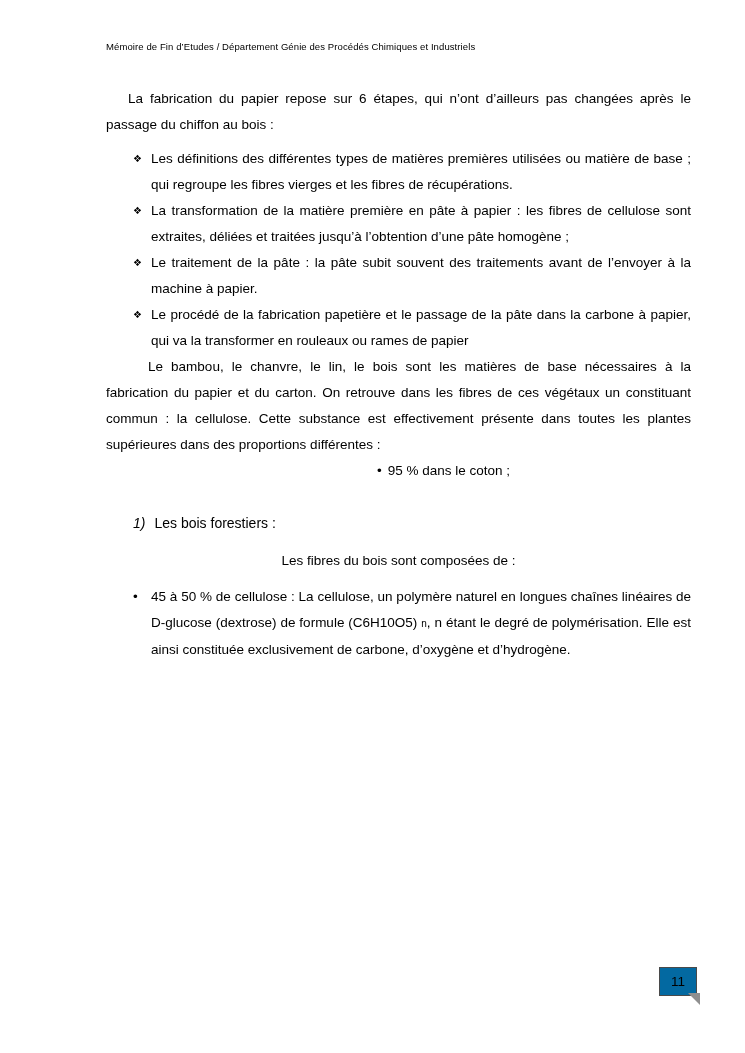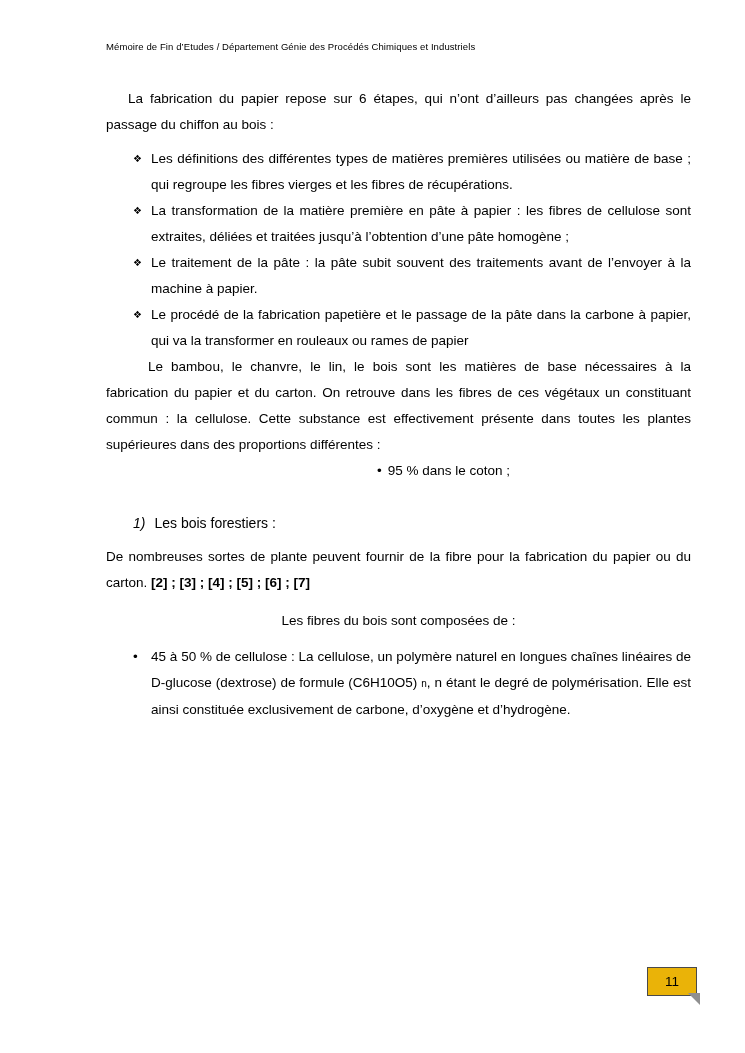--- a/index.html
+++ b/index.html
@@ -76,24 +76,24 @@
   .wood-list { margin-top: 10px; }
   .wood-item { display: flex; margin-left: 27px; }
   .wood-item .marker { flex: none; width: 18px; line-height: 26px; }
   .wood-item .wood-text { flex: 1; text-align: justify; }
   .subscript { font-size: 10px; }
 
   .pagebox {
     position: absolute;
     right: 48px;
     bottom: 57px;
-    width: 50px;
+    width: 38px;
     height: 29px;
     border: 1px solid #4a4a4a;
-    background: #eab308;
+    background: #0369a1;
     display: flex;
     align-items: center;
     justify-content: center;
     font-size: 13.5px;
   }
   .corner-fold {
     position: absolute;
     right: -4px;
     bottom: -10px;
     width: 0;
@@ -139,21 +139,20 @@
       <div class="prop-item">
         <span class="marker">•</span><span>95 % dans le coton ;</span>
       </div>
     </div>
 
 
     <div class="subheading">
       <span class="sub-num">1)</span><span>Les bois forestiers :</span>
     </div>
 
-    <p class="para after-sub"><span>De nombreuses sortes de plante peuvent fournir de la fibre pour la fabrication du papier ou du carton. </span><span class="refs-b">[2] ; [3] ; [4] ; [5] ; [6] ; [7]</span></p>
 
     <p class="para fibres-intro">Les fibres du bois sont composées de :</p>
 
     <div class="wood-list">
       <div class="wood-item">
         <span class="marker">•</span>
         <div class="wood-text"><span>45 à 50 % de cellulose : La cellulose, un polymère naturel en longues chaînes linéaires de D-glucose (dextrose) de formule (C6H10O5) </span><span class="subscript">n</span><span>, n étant le degré de polymérisation. Elle est ainsi constituée exclusivement de carbone, d’oxygène et d’hydrogène.</span></div>
       </div>
     </div>
 

